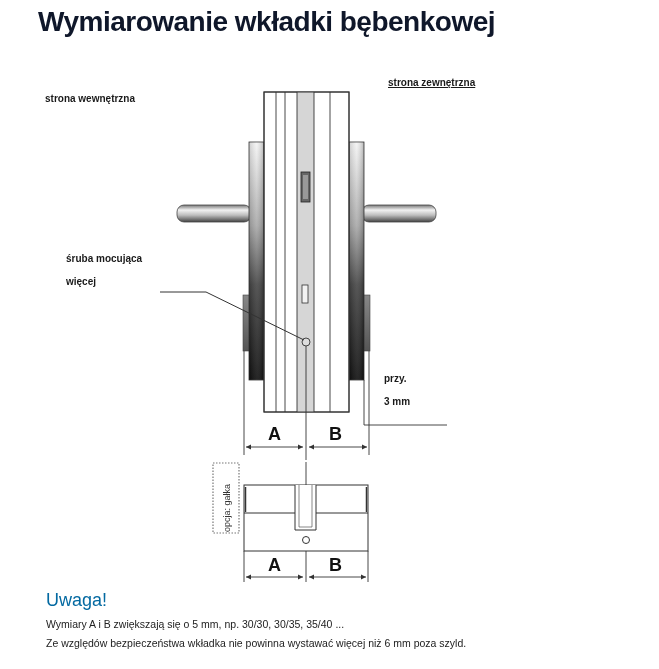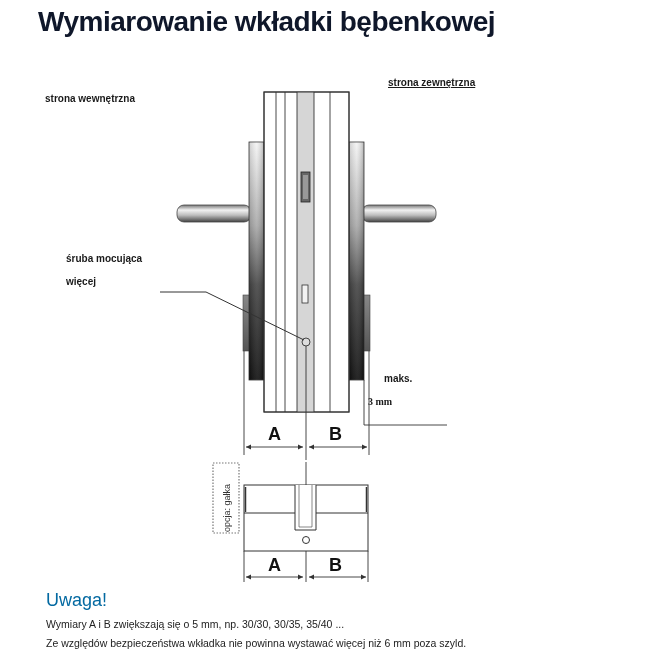--- a/index.html
+++ b/index.html
@@ -6,38 +6,38 @@
     body { width: 659px; height: 669px; position: relative; overflow: hidden;
            font-family: "Liberation Sans", "DejaVu Sans", sans-serif; color: #111; }
     .title { position: absolute; left: 38px; top: 6px; font-size: 28px; font-weight: bold;
              letter-spacing: -0.5px; white-space: nowrap; color: #0f172a; }
     .label { position: absolute; font-size: 10px; font-weight: bold; white-space: nowrap; color: #1a1a1a; }
     .lbl-inner { left: 45px; top: 93px; }
     .lbl-outer { left: 388px; top: 77px; text-decoration: underline; }
     .lbl-screw1 { left: 66px; top: 253px; }
     .lbl-screw2 { left: 66px; top: 276px; }
     .lbl-max1 { left: 384px; top: 373px; }
-    .lbl-max2 { left: 368px; top: 396px; font-family: Liberation Serif, serif; }
+    .lbl-max2 { left: 384px; top: 396px; }
     svg.diagram { position: absolute; left: 0; top: 0; }
     .dimtext { font-family: "Liberation Sans", "DejaVu Sans", sans-serif; font-weight: bold; font-size: 18px; fill: #111; }
     .opt-text { font-family: "Liberation Sans", "DejaVu Sans", sans-serif; font-size: 9px; fill: #333; }
     .note { position: absolute; left: 46px; top: 590px; }
     .note-title { font-size: 18px; font-weight: normal; margin-bottom: 4px; color: #0369a1; }
     .note-line { font-size: 10.5px; line-height: 19px; color: #222; white-space: nowrap; }
   </style>
 </head>
 <body>
 
 <div class="title">Wymiarowanie wkładki bębenkowej</div>
 
 <div class="label lbl-inner">strona wewnętrzna</div>
 <div class="label lbl-outer">strona zewnętrzna</div>
 <div class="label lbl-screw1">śruba mocująca</div>
 <div class="label lbl-screw2">więcej</div>
-<div class="label lbl-max1">maks.</div>
+<div class="label lbl-max1">przy.</div>
 <div class="label lbl-max2">3 mm</div>
 
 <svg class="diagram" width="659" height="669" viewBox="0 0 659 669">
   <defs>
     <linearGradient id="escGrad" x1="0" y1="0" x2="0" y2="1">
       <stop offset="0" stop-color="#f4f4f4"></stop>
       <stop offset="0.35" stop-color="#a8a8a8"></stop>
       <stop offset="0.6" stop-color="#444"></stop>
       <stop offset="1" stop-color="#0d0d0d"></stop>
     </linearGradient>

